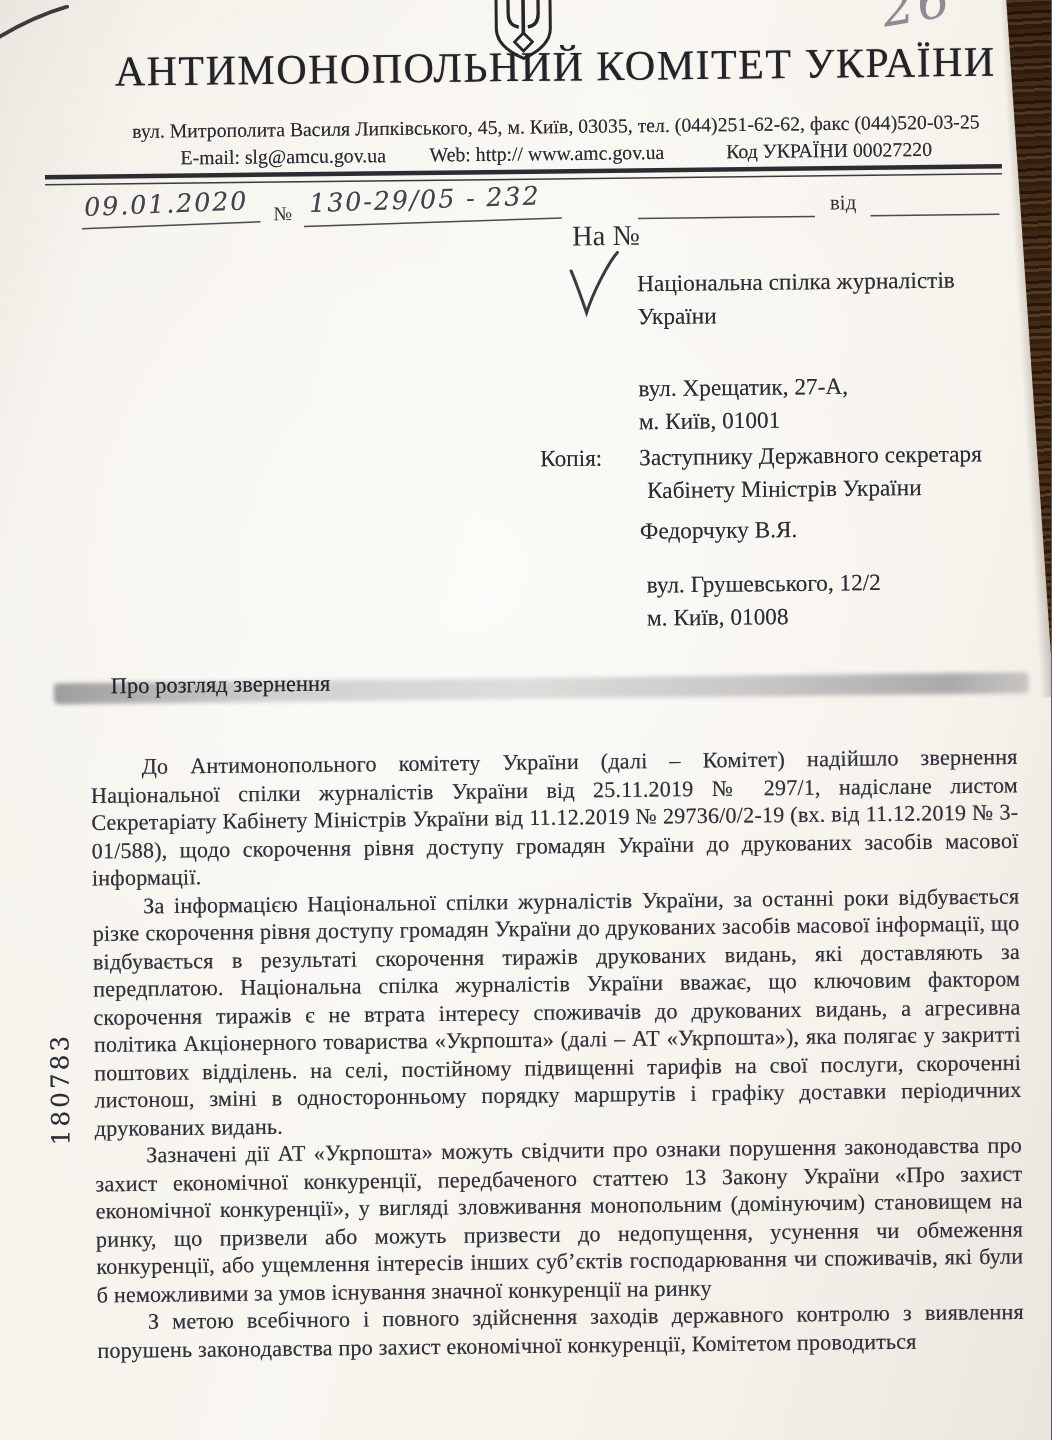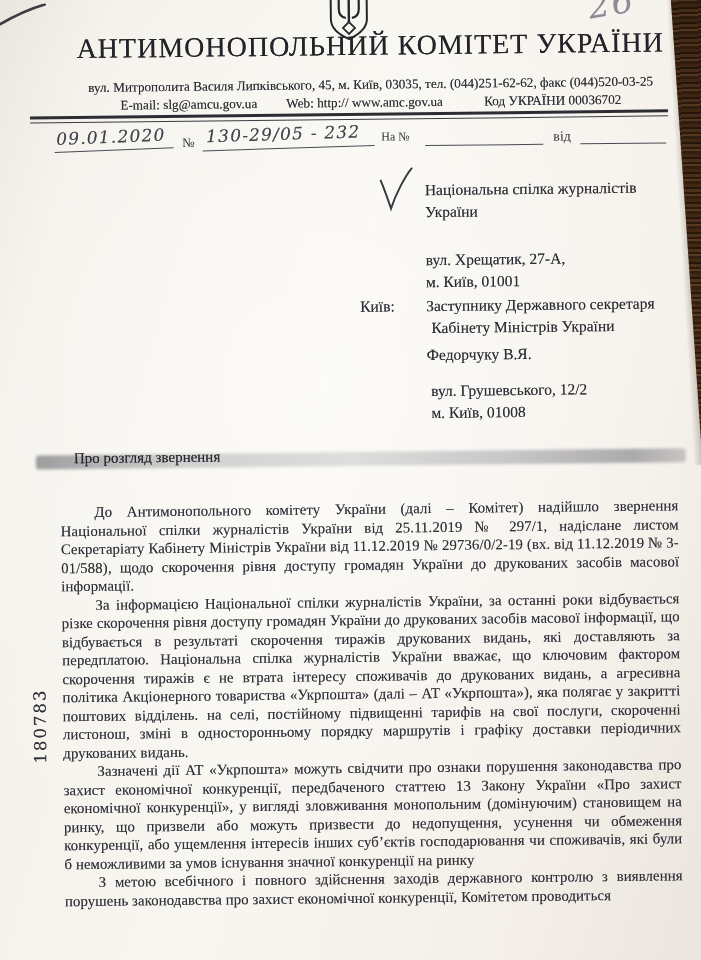--- a/index.html
+++ b/index.html
@@ -64,21 +64,21 @@
   
   .hand{
     font:italic 17px "DejaVu Serif",serif;color:#43424d;
     letter-spacing:1.2px;text-shadow:0 0 .4px rgba(67,66,77,.5);
   }
   .ref-date{position:absolute;left:58px;top:124px;transform:rotate(-1.6deg);
     border-bottom:1.6px solid #4a4954;padding:0 8px 3px 2px;}
   .ref-no-sign{position:absolute;left:186px;top:133px;font-size:13px;}
   .ref-number{position:absolute;left:206px;top:123px;transform:rotate(-1.2deg);
     border-bottom:1.6px solid #4a4954;padding:0 14px 4px 4px;}
-  .ref-on{position:absolute;left:385px;top:130px;font-size:12px;}
+  .ref-on{position:absolute;left:385px;top:148px;font-size:19px;}
   .blank1{position:absolute;left:429px;top:146px;width:118px;border-top:1.3px solid #4a4a52;}
   .ref-vid{position:absolute;left:557px;top:131px;font-size:14px;}
   .blank2{position:absolute;left:584px;top:146px;width:86px;border-top:1.3px solid #4a4a52;}
 
   
   .checkmark{position:absolute;left:381px;top:168px;width:36px;height:52px;}
   .addr-block{font-size:15.5px;line-height:22px;color:#2c2c34;text-shadow:0 0 .4px rgba(44,44,52,.55);}
   .recipient{position:absolute;left:428px;top:180px;width:240px;}
   .recipient .sub{margin-top:26px;}
   .copy-label{position:absolute;left:362px;top:296px;font-size:15.5px;}
@@ -137,21 +137,21 @@
     <div class="corner-hand">26</div>
 
     <div class="title">АНТИМОНОПОЛЬНИЙ КОМІТЕТ УКРАЇНИ</div>
     <div class="addr">вул. Митрополита Василя Липківського, 45, м. Київ, 03035, тел. (044)251-62-62, факс (044)520-03-25</div>
     <div class="contacts">
       <span>E-mail:</span>
       <span>slg@amcu.gov.ua</span><span class="gap"></span>
       <span>Web:</span>
       <span>http:// www.amc.gov.ua</span><span class="gap2"></span>
       <span>Код УКРАЇНИ</span>
-      <span>00036702</span>
+      <span>00027220</span>
     </div>
     <div class="rule"></div>
     <div class="rule-thin"></div>
 
     <div class="hand ref-date">09.01.2020</div>
     <div class="ref-no-sign">№</div>
     <div class="hand ref-number">130-29/05 - 232</div>
     <div class="ref-on">На №</div>
     <div class="blank1"></div>
     <div class="ref-vid">від</div>
@@ -163,21 +163,21 @@
 
     <div class="recipient addr-block">
       <div>Національна спілка журналістів</div>
       <div>України</div>
       <div class="sub">
         <div>вул. Хрещатик, 27-А,</div>
         <div>м. Київ, 01001</div>
       </div>
     </div>
 
-    <div class="copy-label addr-block">Київ:</div>
+    <div class="copy-label addr-block">Копія:</div>
     <div class="copy-block addr-block">
       <div>Заступнику Державного секретаря</div>
       <div class="l2">Кабінету Міністрів України</div>
     </div>
     <div class="copy-person addr-block">Федорчуку В.Я.</div>
     <div class="copy-addr addr-block">
       <div>вул. Грушевського, 12/2</div>
       <div>м. Київ, 01008</div>
     </div>
 

